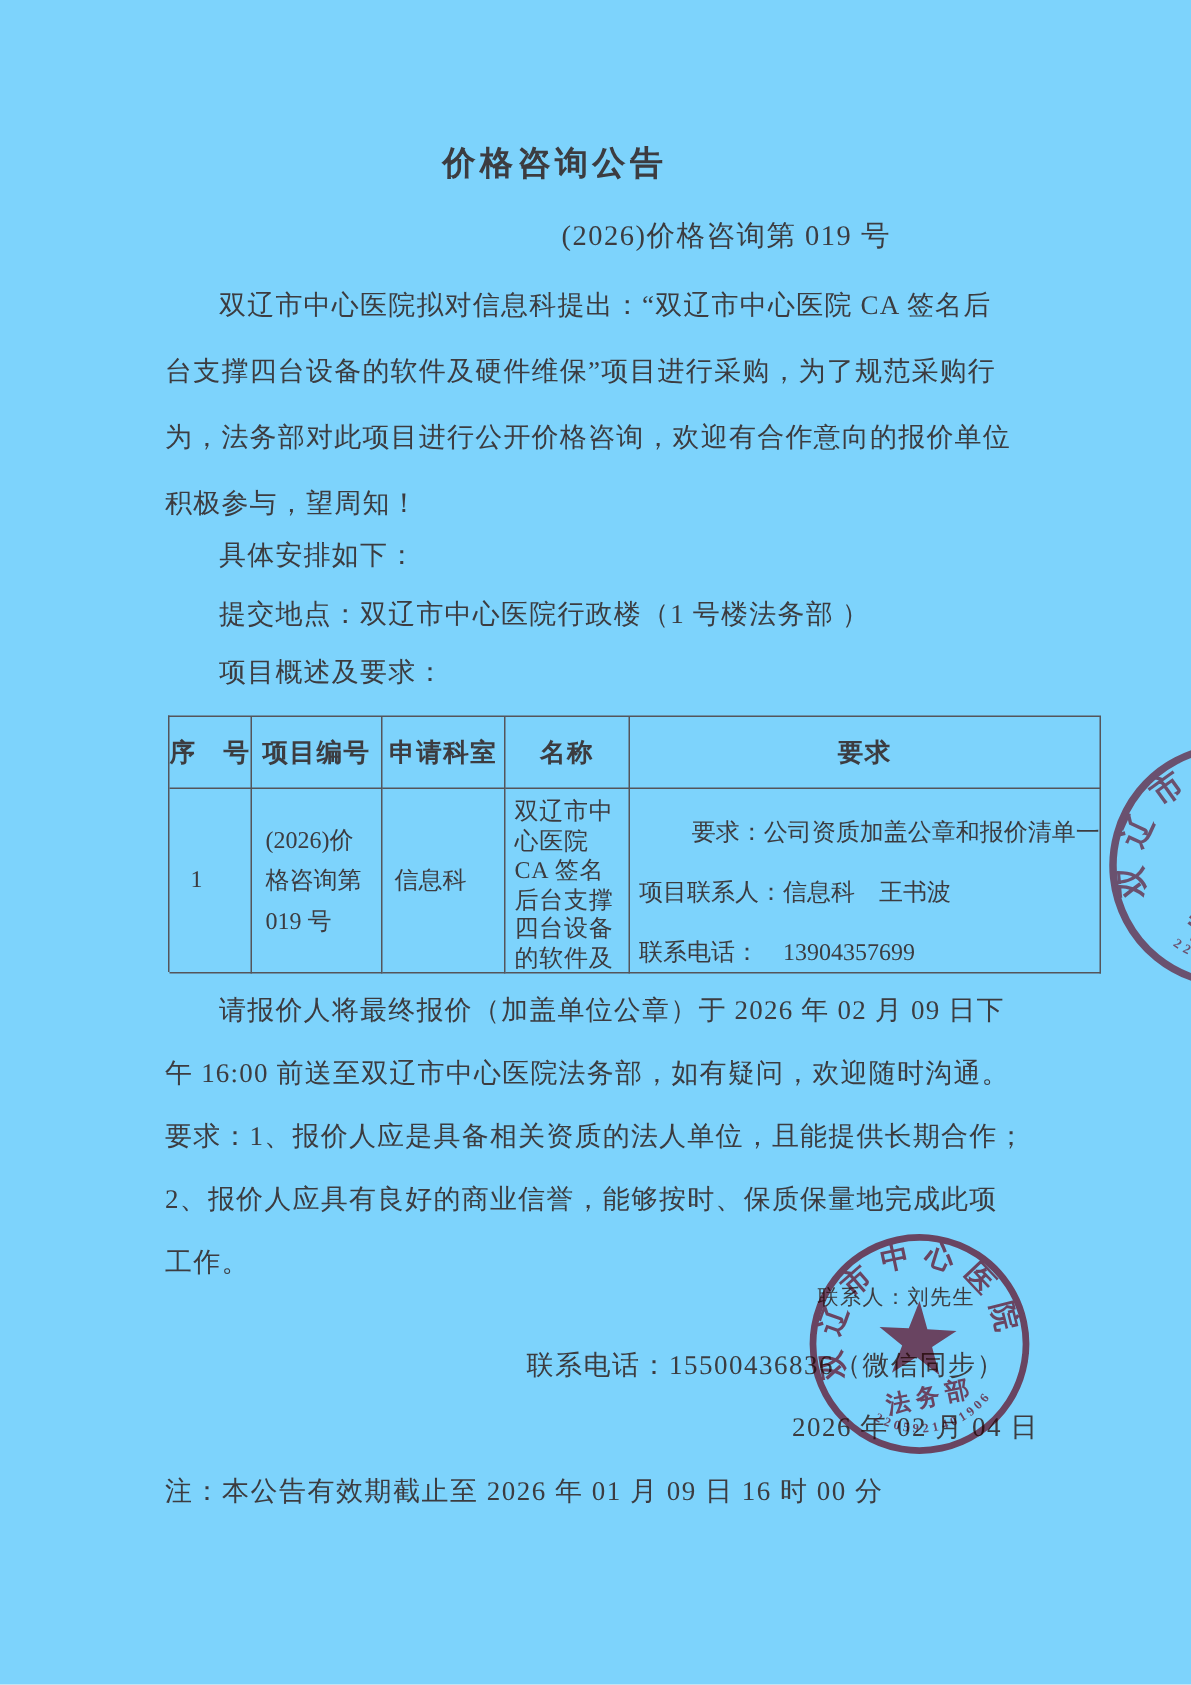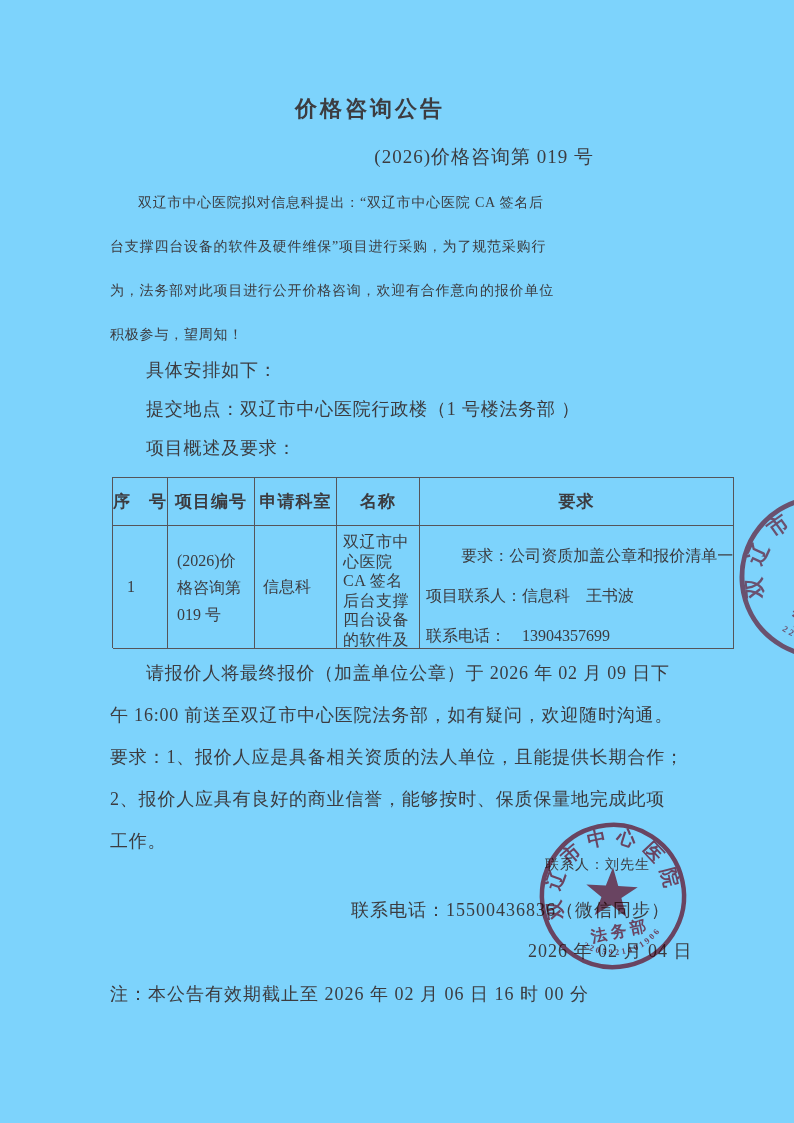--- a/index.html
+++ b/index.html
@@ -16,21 +16,21 @@
   .doc-title{
     position:absolute;top:94px;left:0;width:740px;
     text-align:center;font-size:22px;font-weight:bold;letter-spacing:3px;
   }
   .doc-number{
     position:absolute;top:144px;right:200px;
     font-size:19px;letter-spacing:1px;
   }
   .intro{
     position:absolute;top:181px;left:110px;width:600px;
-    font-size:14px;letter-spacing:0.8px;
+    font-size:18px;letter-spacing:0.8px;
   }
   .intro .line{height:44px;line-height:44px;}
   .intro .line:first-child{text-indent:2em;}
   .arrange{
     position:absolute;top:351px;left:110px;width:600px;
     font-size:18px;letter-spacing:0.8px;
   }
   .arrange .line{height:39px;line-height:39px;text-indent:2em;}
   .doc-table{
     position:absolute;top:477px;left:112px;width:622px;height:171px;
@@ -129,21 +129,21 @@
     <div class="line nowrap">请报价人将最终报价（加盖单位公章）于 2026 年 02 月 09 日下</div>
     <div class="line nowrap">午 16:00 前送至双辽市中心医院法务部，如有疑问，欢迎随时沟通。</div>
     <div class="line nowrap">要求：1、报价人应是具备相关资质的法人单位，且能提供长期合作；</div>
     <div class="line nowrap">2、报价人应具有良好的商业信誉，能够按时、保质保量地完成此项</div>
     <div class="line nowrap">工作。</div>
   </div>
 
   <div class="contact-person nowrap">联系人：刘先生</div>
   <div class="contact-phone nowrap">联系电话：15500436836（微信同步）</div>
   <div class="doc-date nowrap">2026 年 02 月 04 日</div>
-  <div class="doc-note nowrap">注：本公告有效期截止至 2026 年 02 月 06 日 16 时 00 分</div>
+  <div class="doc-note nowrap">注：本公告有效期截止至 2026 年 01 月 09 日 16 时 00 分</div>
 
   <div class="seal seal-main">
     <svg width="170" height="170" viewBox="0 0 170 170">
       <circle cx="85" cy="85" r="71" fill="none" stroke="#cf3a4c" stroke-width="4.5"></circle>
       <polygon fill="#cf3a4c" points="91.0,56.9 92.2,76.4 111.0,81.6 92.8,88.7 93.7,108.2 81.3,93.1 63.0,100.0 73.5,83.5 61.3,68.3 80.2,73.2"></polygon>
       <path id="arc-main" d="M37,107.4 A53,53 0 1 1 133,107.4" fill="none"></path>
       <text font-size="19" fill="#cf3a4c" letter-spacing="8">
         <textPath href="#arc-main" startOffset="50%" text-anchor="middle">双辽市中心医院</textPath>
       </text>
       <text x="85" y="126" font-size="16" fill="#cf3a4c" letter-spacing="4" text-anchor="middle">法务部</text>

